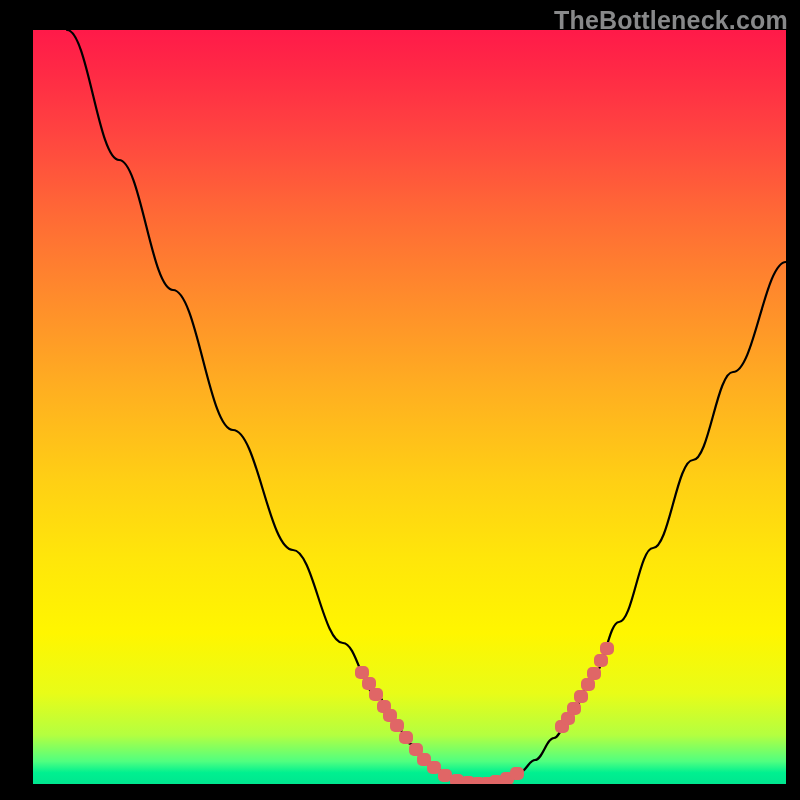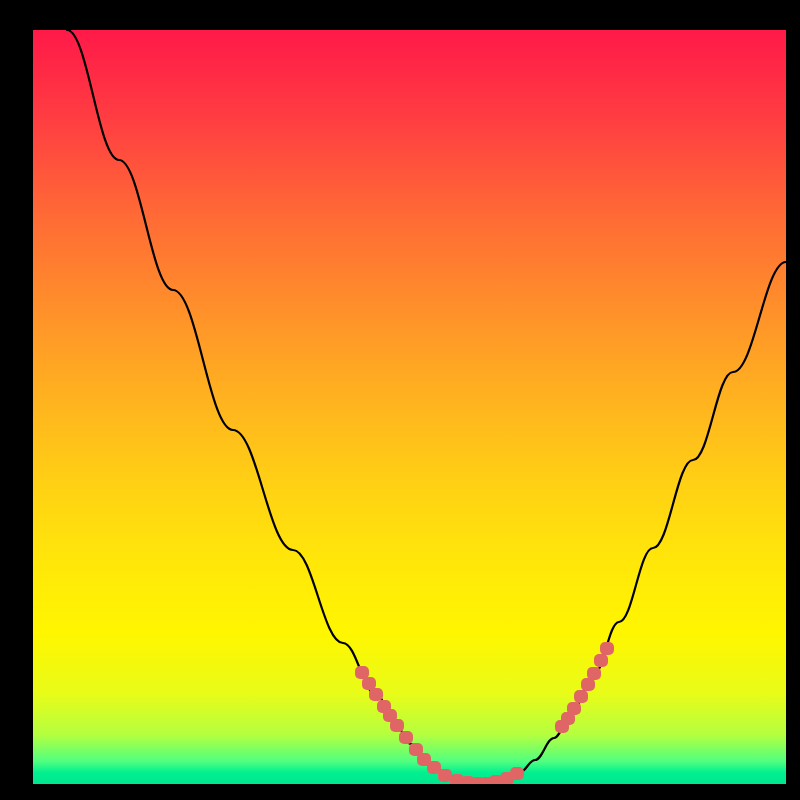--- a/index.html
+++ b/index.html
@@ -89,13 +89,14 @@
           <rect x="528" y="682" width="14" height="13" rx="5" ry="5" fill="#e06666"></rect>
           <rect x="534" y="672" width="14" height="13" rx="5" ry="5" fill="#e06666"></rect>
           <rect x="541" y="660" width="14" height="13" rx="5" ry="5" fill="#e06666"></rect>
           <rect x="548" y="648" width="14" height="13" rx="5" ry="5" fill="#e06666"></rect>
           <rect x="554" y="637" width="14" height="13" rx="5" ry="5" fill="#e06666"></rect>
           <rect x="561" y="624" width="14" height="13" rx="5" ry="5" fill="#e06666"></rect>
           <rect x="567" y="612" width="14" height="13" rx="5" ry="5" fill="#e06666"></rect>
         </g>
     </svg>
   </div>
+  <div class="watermark">TheBottleneck.com</div>
 </div>
 
 </body></html>

